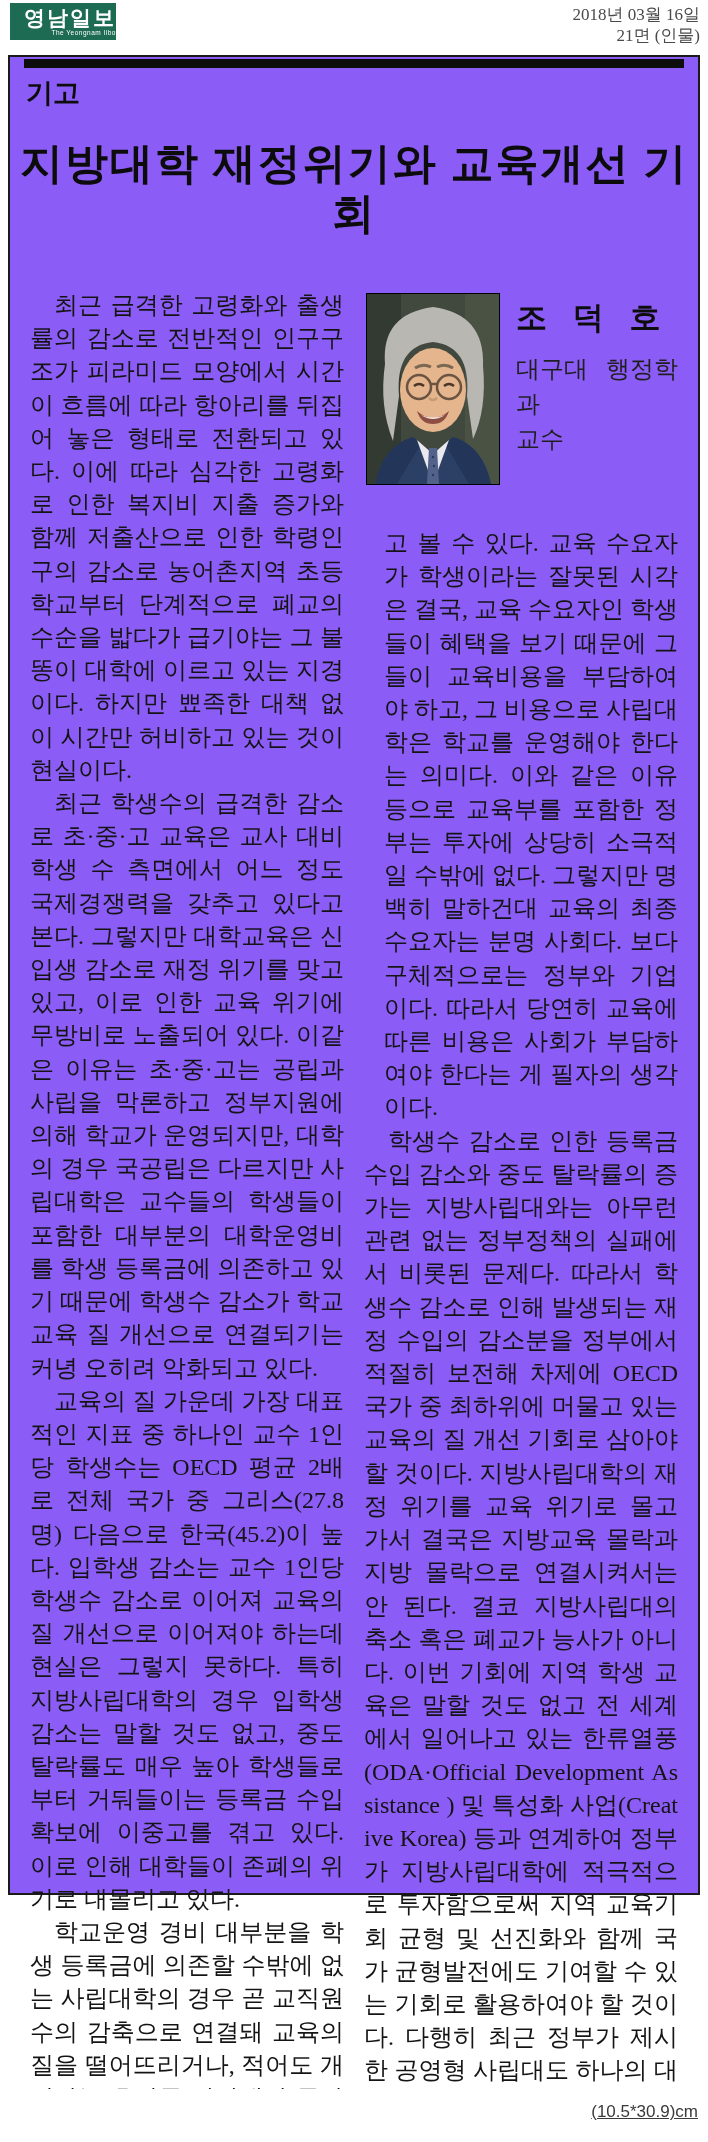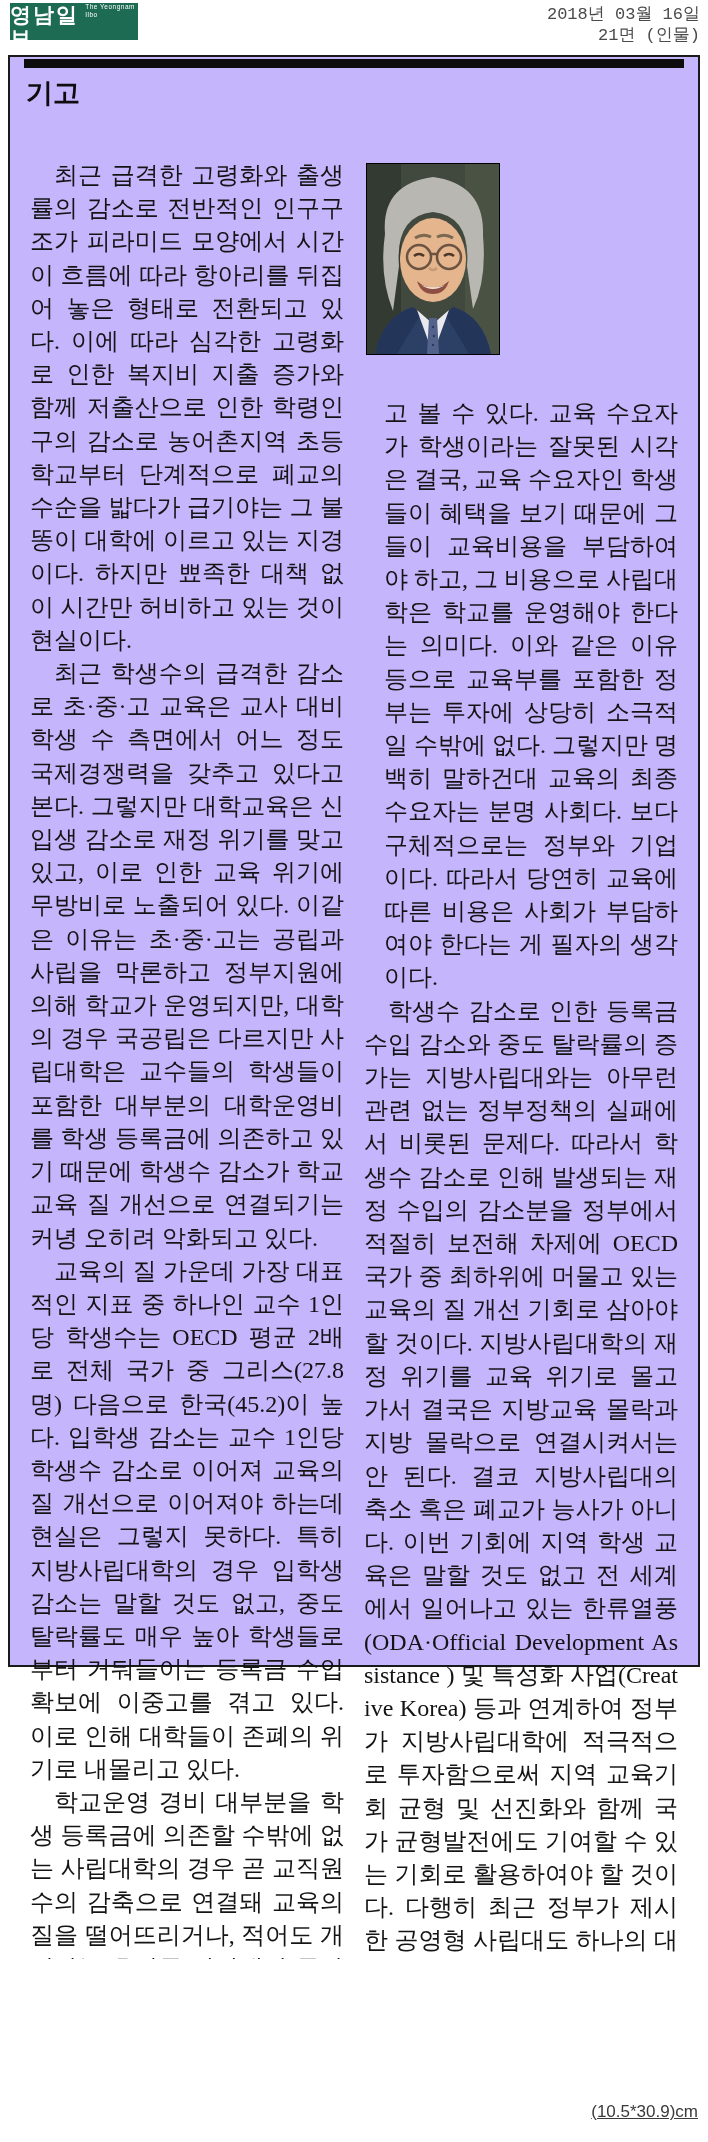--- a/index.html
+++ b/index.html
@@ -1,32 +1,32 @@
 <!DOCTYPE html>
 <html><head>
 <meta charset="utf-8">
 <style>
   html,body{margin:0;padding:0;background:#fff;}
   .page{position:relative;width:708px;height:2142px;background:#fff;overflow:hidden;
         font-family:"Liberation Serif","DejaVu Serif",serif;color:#111;}
 
   
-  .logo{position:absolute;left:10px;top:3px;width:128px;height:37px;text-align:left;
-        display:flex;flex-direction:row;justify-content:center;}
+  .logo{position:absolute;left:10px;top:3px;width:106px;height:37px;text-align:right;
+        display:flex;flex-direction:column;justify-content:center;}
   .logo-main{font-family:"Liberation Sans","DejaVu Sans",sans-serif;color:#fff;
              font-weight:bold;font-size:21px;line-height:23px;letter-spacing:2px;}
   .logo-sub{font-family:"Liberation Sans","DejaVu Sans",sans-serif;color:#fff;
             font-size:6.5px;line-height:8px;letter-spacing:.5px;}
   .dateblock{position:absolute;right:8px;top:4px;text-align:right;
-             font-family:Liberation Mono, monospace;
+             font-family:Liberation Serif, serif;
              font-size:17px;line-height:21px;color:#4a4a4a;}
 
   
-  .article-box{position:absolute;left:8px;top:55px;width:692px;height:1612px;
-               box-sizing:border-box;border:2px solid #1a1a1a;background:#c4b5fd;}
+  .article-box{position:absolute;left:8px;top:55px;width:692px;height:1840px;
+               box-sizing:border-box;border:2px solid #1a1a1a;background:#8b5cf6;}
   .topbar{margin:2px 14px 0 14px;height:9px;background:#0d0d0d;}
   .section-label{margin:10px 0 0 16px;font-family:"Liberation Sans","DejaVu Sans",sans-serif;
                  font-weight:bold;font-size:27px;line-height:31px;color:#0d0d0d;}
   .headline{margin:30px 8px 0 8px;text-align:center;font-weight:bold;
             font-size:43px;line-height:50px;letter-spacing:2px;color:#0c0c0c;}
 
   
   .columns{display:flex;gap:20px;padding:50px 20px 0 20px;justify-content:flex-end;}
   .col{flex:1;min-width:0;height:1800px;overflow:hidden;
        font-size:24px;line-height:33.2px;text-align:justify;word-break:break-all;color:#141414;}
@@ -58,20 +58,21 @@
     <div class="logo-sub">The Yeongnam Ilbo</div>
   </div>
   <div class="dateblock">
     <div>2018년 03월 16일</div>
     <div>21면 (인물)</div>
   </div>
 
   <section class="article-box">
     <div class="topbar"></div>
     <div class="section-label">기고</div>
+    <h1 class="headline">지방대학 재정위기와 교육개선 기회</h1>
 
     <div class="columns">
       <div class="col">
           <p>최근 급격한 고령화와 출생률의 감소로 전반적인 인구구조가 피라미드 모양에서 시간이 흐름에 따라 항아리를 뒤집어 놓은 형태로 전환되고 있다. 이에 따라 심각한 고령화로 인한 복지비 지출 증가와 함께 저출산으로 인한 학령인구의 감소로 농어촌지역 초등학교부터 단계적으로 폐교의 수순을 밟다가 급기야는 그 불똥이 대학에 이르고 있는 지경이다. 하지만 뾰족한 대책 없이 시간만 허비하고 있는 것이 현실이다.</p>
           <p>최근 학생수의 급격한 감소로 초·중·고 교육은 교사 대비 학생 수 측면에서 어느 정도 국제경쟁력을 갖추고 있다고 본다. 그렇지만 대학교육은 신입생 감소로 재정 위기를 맞고 있고, 이로 인한 교육 위기에 무방비로 노출되어 있다. 이같은 이유는 초·중·고는 공립과 사립을 막론하고 정부지원에 의해 학교가 운영되지만, 대학의 경우 국공립은 다르지만 사립대학은 교수들의 학생들이 포함한 대부분의 대학운영비를 학생 등록금에 의존하고 있기 때문에 학생수 감소가 학교 교육 질 개선으로 연결되기는커녕 오히려 악화되고 있다.</p>
           <p>교육의 질 가운데 가장 대표적인 지표 중 하나인 교수 1인당 학생수는 OECD 평균 2배로 전체 국가 중 그리스(27.8명) 다음으로 한국(45.2)이 높다. 입학생 감소는 교수 1인당 학생수 감소로 이어져 교육의 질 개선으로 이어져야 하는데 현실은 그렇지 못하다. 특히 지방사립대학의 경우 입학생 감소는 말할 것도 없고, 중도 탈락률도 매우 높아 학생들로부터 거둬들이는 등록금 수입 확보에 이중고를 겪고 있다. 이로 인해 대학들이 존폐의 위기로 내몰리고 있다.</p>
           <p>학교운영 경비 대부분을 학생 등록금에 의존할 수밖에 없는 사립대학의 경우 곧 교직원 수의 감축으로 연결돼 교육의 질을 떨어뜨리거나, 적어도 개선하는 효과를 나타내지 못하고 있다. 이와 같은 현상은 교육에 대한 잘못된 시각에서 비롯된다</p>
         </div>
 
       <div class="col">
@@ -96,20 +97,25 @@
               <path d="M8 190 Q16 152 46 143 L66 162 L86 143 Q116 152 124 190 Z" fill="#2c4066"></path>
               <path d="M8 190 Q16 152 46 143 L54 150 L30 190 Z" fill="#24355a"></path>
               <path d="M124 190 Q116 152 86 143 L78 150 L102 190 Z" fill="#24355a"></path>
               <path d="M50 146 L66 190 L82 146 L66 160 Z" fill="#e9e9ef"></path>
               <path d="M62 154 L70 154 L72 190 L60 190 Z" fill="#53628a"></path>
               <circle cx="66" cy="163" r="1.2" fill="#2c3a5c"></circle>
               <circle cx="67" cy="172" r="1.2" fill="#2c3a5c"></circle>
               <circle cx="66" cy="181" r="1.2" fill="#2c3a5c"></circle>
             </svg>
           </div>
+          <div class="author-info">
+            <div class="author-name">조 덕 호</div>
+            <div class="author-affil">대구대 행정학과</div>
+            <div class="author-title">교수</div>
+          </div>
         </div>
         <div>
             <p class="noindent">고 볼 수 있다. 교육 수요자가 학생이라는 잘못된 시각은 결국, 교육 수요자인 학생들이 혜택을 보기 때문에 그들이 교육비용을 부담하여야 하고, 그 비용으로 사립대학은 학교를 운영해야 한다는 의미다. 이와 같은 이유 등으로 교육부를 포함한 정부는 투자에 상당히 소극적일 수밖에 없다. 그렇지만 명백히 말하건대 교육의 최종 수요자는 분명 사회다. 보다 구체적으로는 정부와 기업이다. 따라서 당연히 교육에 따른 비용은 사회가 부담하여야 한다는 게 필자의 생각이다.</p>
             <p>학생수 감소로 인한 등록금 수입 감소와 중도 탈락률의 증가는 지방사립대와는 아무런 관련 없는 정부정책의 실패에서 비롯된 문제다. 따라서 학생수 감소로 인해 발생되는 재정 수입의 감소분을 정부에서 적절히 보전해 차제에 OECD국가 중 최하위에 머물고 있는 교육의 질 개선 기회로 삼아야 할 것이다. 지방사립대학의 재정 위기를 교육 위기로 몰고 가서 결국은 지방교육 몰락과 지방 몰락으로 연결시켜서는 안 된다. 결코 지방사립대의 축소 혹은 폐교가 능사가 아니다. 이번 기회에 지역 학생 교육은 말할 것도 없고 전 세계에서 일어나고 있는 한류열풍(ODA·Official Development Assistance ) 및 특성화 사업(Creative Korea) 등과 연계하여 정부가 지방사립대학에 적극적으로 투자함으로써 지역 교육기회 균형 및 선진화와 함께 국가 균형발전에도 기여할 수 있는 기회로 활용하여야 할 것이다. 다행히 최근 정부가 제시한 공영형 사립대도 하나의 대안이 될 수 있지만 뚜렷한 후속조치가 없어 그저 손 놓고 기다려 볼 수밖에 없는 답답한 처지다.</p>
           </div>
       </div>
     </div>
   </section>
 
   <div class="size-note">(10.5*30.9)cm</div>

